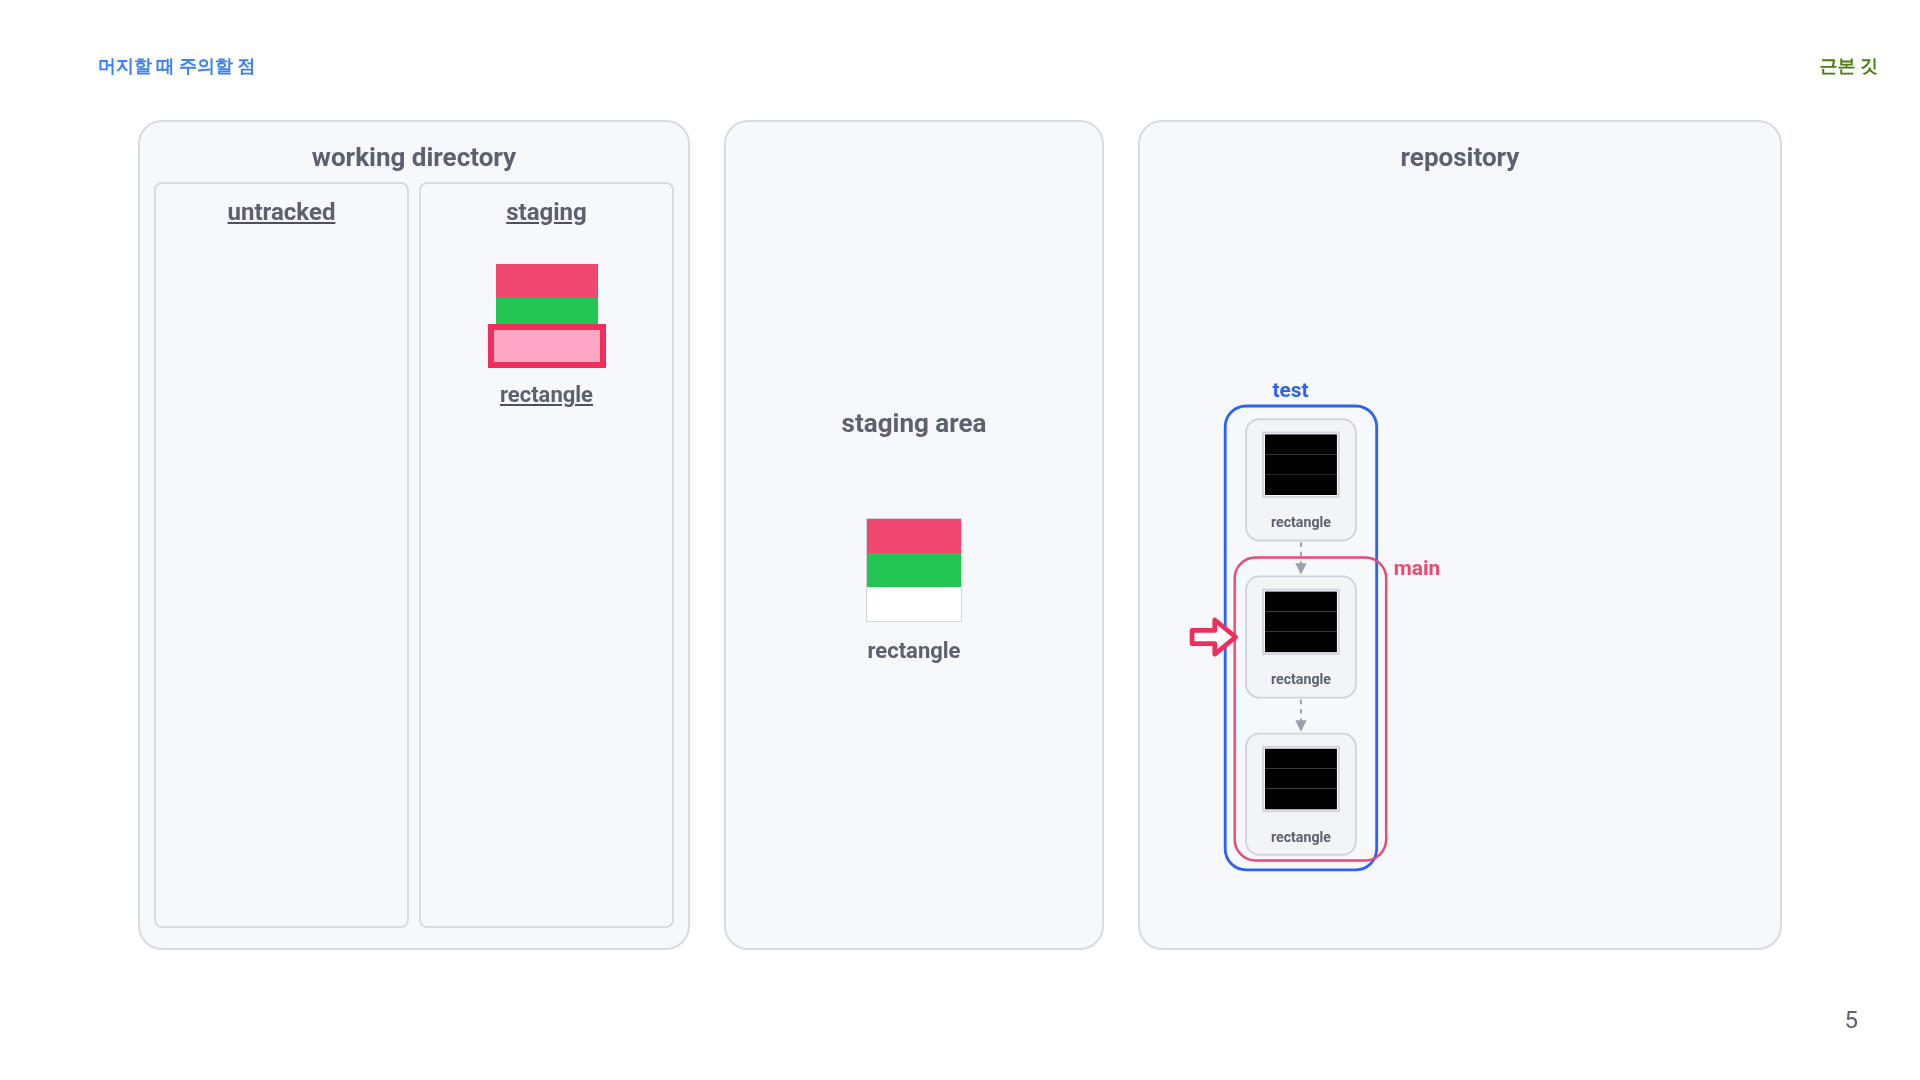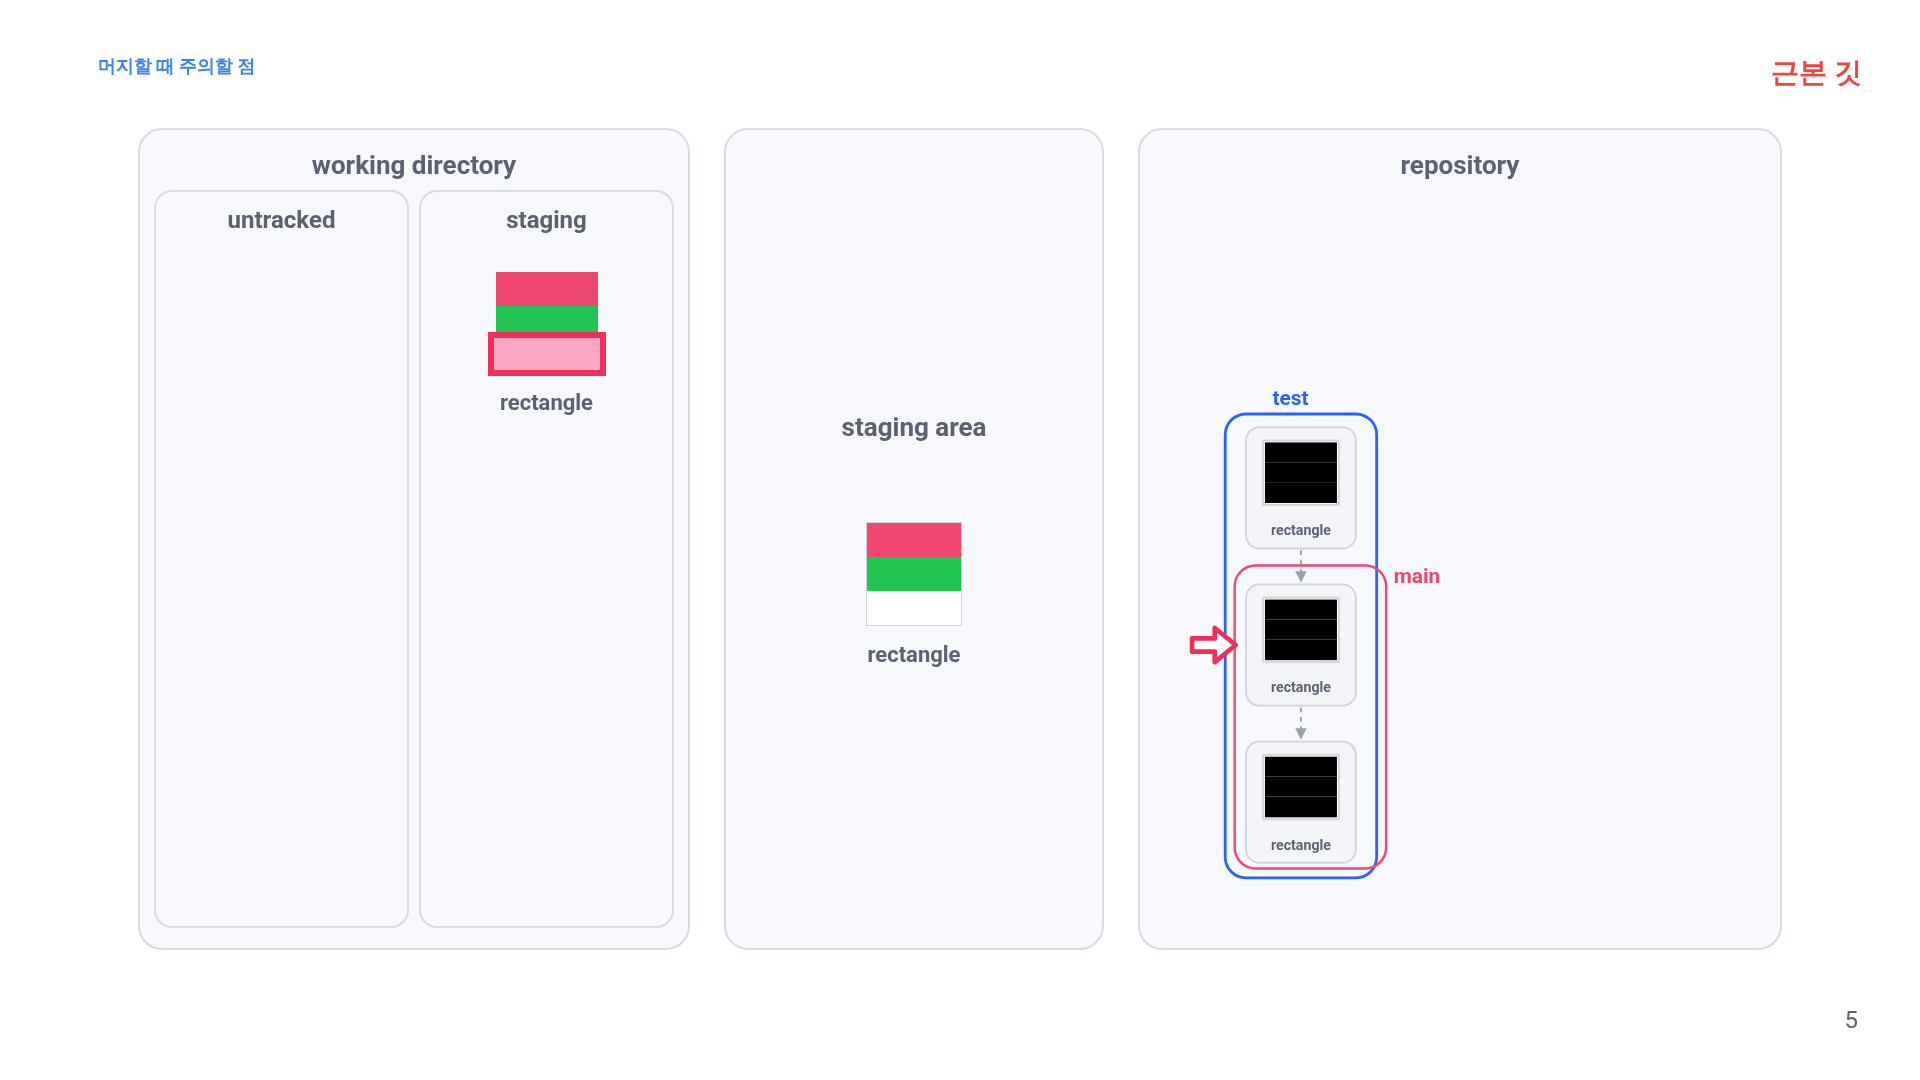--- a/index.html
+++ b/index.html
@@ -1,30 +1,30 @@
 <!DOCTYPE html>
 <html><head>
 <meta charset="utf-8">
 <style>
   * { box-sizing: border-box; margin: 0; padding: 0; }
   html, body { width: 1920px; height: 1080px; font-family: -apple-system, BlinkMacSystemFont, "Segoe UI", Roboto, Helvetica, Arial, sans-serif; background: #fff; color: #4a5160; }
   .slide { position: relative; width: 1920px; height: 1080px; }
   .top-left { position: absolute; top: 54px; left: 58px; font-size: 18px; font-weight: 700; color: #3b82f6; margin-left: 40px; }
-  .top-right { position: absolute; top: 54px; right: 58px; font-size: 28px; font-weight: 700; color: #ef4444; }
+  .top-right { position: absolute; top: 54px; right: 42px; font-size: 18px; font-weight: 700; color: #4d7c0f; }
   .page-num { position: absolute; bottom: 46px; right: 62px; font-size: 24px; color: #5c6270; }
 
-  .panels { position: absolute; top: 120px; left: 138px; right: 138px; bottom: 130px; display: flex; gap: 34px; margin-top: 8px; }
+  .panels { position: absolute; top: 120px; left: 138px; right: 138px; bottom: 130px; display: flex; gap: 34px; }
   .panel { background: #f6f8fb; border: 2px solid #d7dbe3; border-radius: 24px; padding: 14px 14px 20px 14px; display: flex; flex-direction: column; }
   .panel-wd { flex: 0 0 552px; }
   .panel-sa { flex: 0 0 380px; justify-content: center; }
   .panel-repo { flex: 1 1 auto; position: relative; }
   .panel-title { text-align: center; font-size: 26px; font-weight: 700; color: #5b6170; padding: 6px 0 10px 0; }
 
   .wd-body { flex: 1; display: flex; gap: 10px; }
-  .subbox { flex: 1; background: #f6f8fb; border: 2px solid #d7dbe3; border-radius: 18px; padding: 10px 10px 14px 10px; display: flex; flex-direction: column; }
+  .subbox { flex: 1; background: #f6f8fb; border: 2px solid #d7dbe3; border-radius: 8px; padding: 10px 10px 14px 10px; display: flex; flex-direction: column; text-decoration: underline; }
   .subbox-title { text-align: center; font-size: 24px; font-weight: 700; color: #5b6170; padding-top: 4px; }
 
   .tracked-content { margin-top: 38px; display: flex; flex-direction: column; align-items: center; }
   .file-label { font-size: 22px; font-weight: 700; color: #5b6170; margin-top: 16px; }
 
   .tracked-stack { position: relative; width: 102px; height: 102px; }
   .tracked-stack .stripe { position: absolute; left: 0; width: 102px; height: 34px; }
   .tracked-stack .s1 { top: 0; background: #ef476f; }
   .tracked-stack .s2 { top: 34px; background: #23c552; }
   .highlight-box { position: absolute; top: 60px; left: -8px; width: 118px; height: 44px; background: #fba6c4; border: 6px solid #ef2f5b; }

